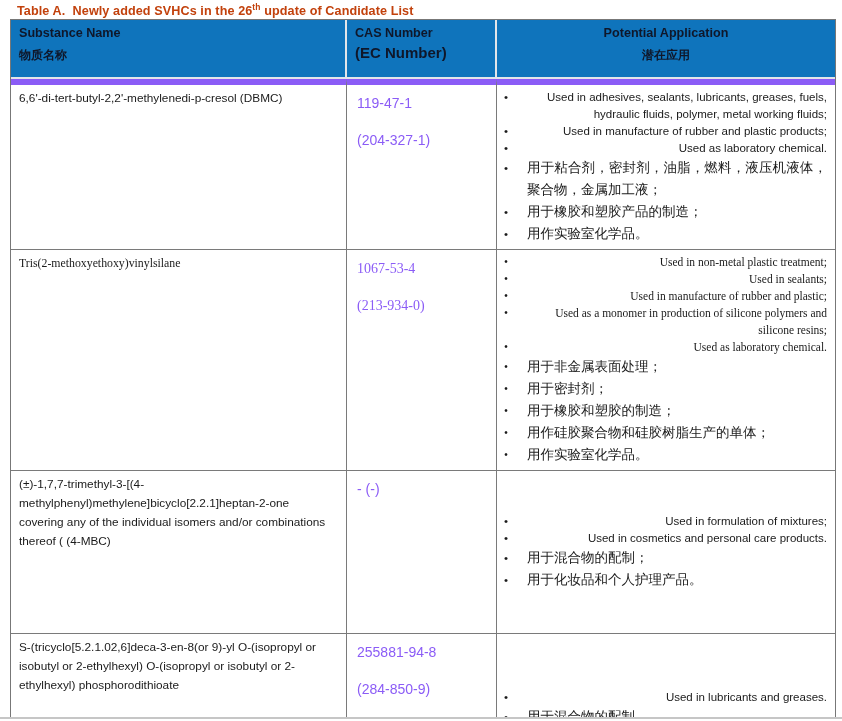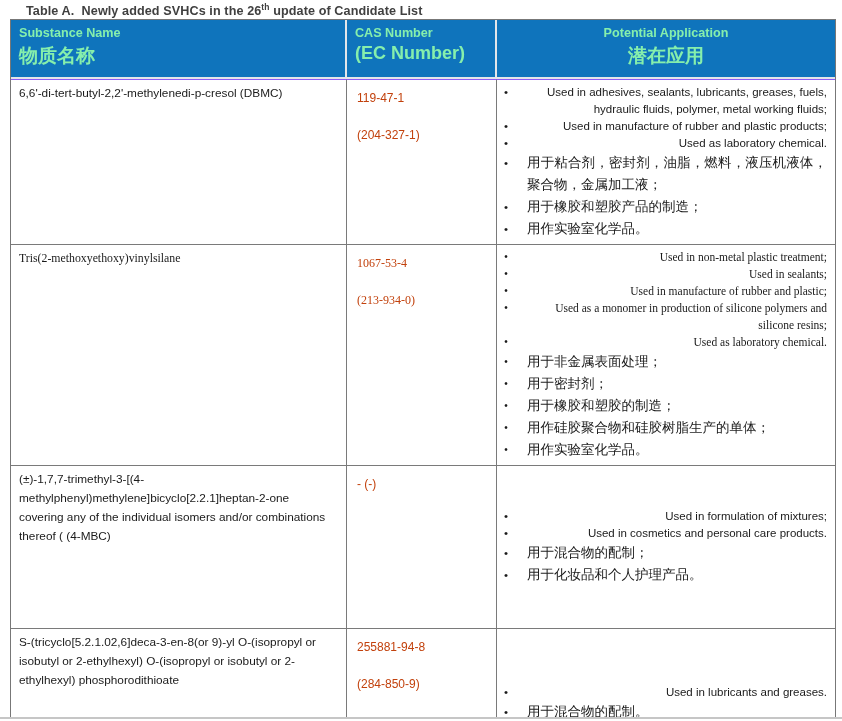--- a/index.html
+++ b/index.html
@@ -1,46 +1,46 @@
 <!DOCTYPE html>
 <html><head>
 <meta charset="utf-8">
 <style>
   * { margin:0; padding:0; box-sizing:border-box; }
   html,body { width:842px; height:721px; background:#ffffff; font-family:"Liberation Sans", sans-serif; }
   .page { position:relative; width:842px; height:721px; overflow:hidden; background:#ffffff; }
 
-  .doc-title { position:absolute; left:26px; top:2px; font-size:12.6px; font-weight:bold; color:#404040; white-space:pre; letter-spacing:0.1px; }
+  .doc-title { position:absolute; left:17px; top:2px; font-size:12.6px; font-weight:bold; color:#c2410c; white-space:pre; letter-spacing:0.1px; }
   .doc-title sup { font-size:8.5px; }
 
   .tbl-wrap { position:absolute; left:10px; top:19px; width:826px; height:698px; overflow:hidden;
               border:1px solid #777777; border-bottom:none; }
   table { border-collapse:separate; border-spacing:0; table-layout:fixed; width:824px; }
   col.c1 { width:336px; } col.c2 { width:150px; } col.c3 { width:338px; }
 
   thead tr { height:58px; }
-  th { background:#0F74BC; color:#86efac; vertical-align:top; text-align:left;
+  th { background:#0F74BC; color:#0f172a; vertical-align:top; text-align:left;
        padding:4px 8px 10px 8px; font-weight:bold; }
   th:not(:last-child) { border-right:2px solid #E3E6EA; }
   th { border-bottom:2px solid #E3E6EA; }
   th.center { text-align:center; }
   .h-line1 { font-size:12.6px; line-height:19px; }
-  .h-line2 { font-size:19px; line-height:23px; margin-top:1px; }
-  th.cas-h .h-line2 { font-size:18px; line-height:20px; margin-top:0; }
+  .h-line2 { font-size:12px; line-height:23px; margin-top:1px; }
+  th.cas-h .h-line2 { font-size:15px; line-height:20px; margin-top:0; }
 
   tbody td { background:#ffffff; vertical-align:top; border-bottom:1px solid #7A7A7A; }
-  tbody tr:first-child td { border-top:1px solid #8b5cf6; }
+  tbody tr:first-child td { border-top:6px solid #8b5cf6; }
   tbody td:not(:last-child) { border-right:1px solid #7A7A7A; }
   tbody tr:nth-child(1) { height:157px; }
   tbody tr:nth-child(2) { height:214px;font-family:Liberation Serif, serif; }
   tbody tr:nth-child(3) { height:163px; }
   tbody tr:nth-child(4) { height:150px; }
 
   td.col-substance { padding:4px 9px 4px 8px; font-size:11.8px; line-height:19px; color:#1A1A1A; }
-  td.col-cas { padding:10px 8px 0 10px; font-size:12px; color:#c2410c; }
+  td.col-cas { padding:10px 8px 0 10px; font-size:14px; color:#8b5cf6; }
   .cas-number { line-height:17px; }
   .ec-number { margin-top:20px; line-height:17px; }
 
   td.col-app { vertical-align:middle; padding:4px 6px 4px 0; }
   .bullet-item { display:flex; color:#1A1A1A; }
   .bullet-item .dot { flex:none; width:30px; padding-left:7px; }
   .bullet-item .btxt { flex:1; padding-right:2px;text-align:right; }
   .bullet-item.en { font-size:11.5px; line-height:17px; }
   .bullet-item.zh { font-size:13.5px; line-height:22px; }
   .bullet-item.zh .dot { font-size:11.5px; }

